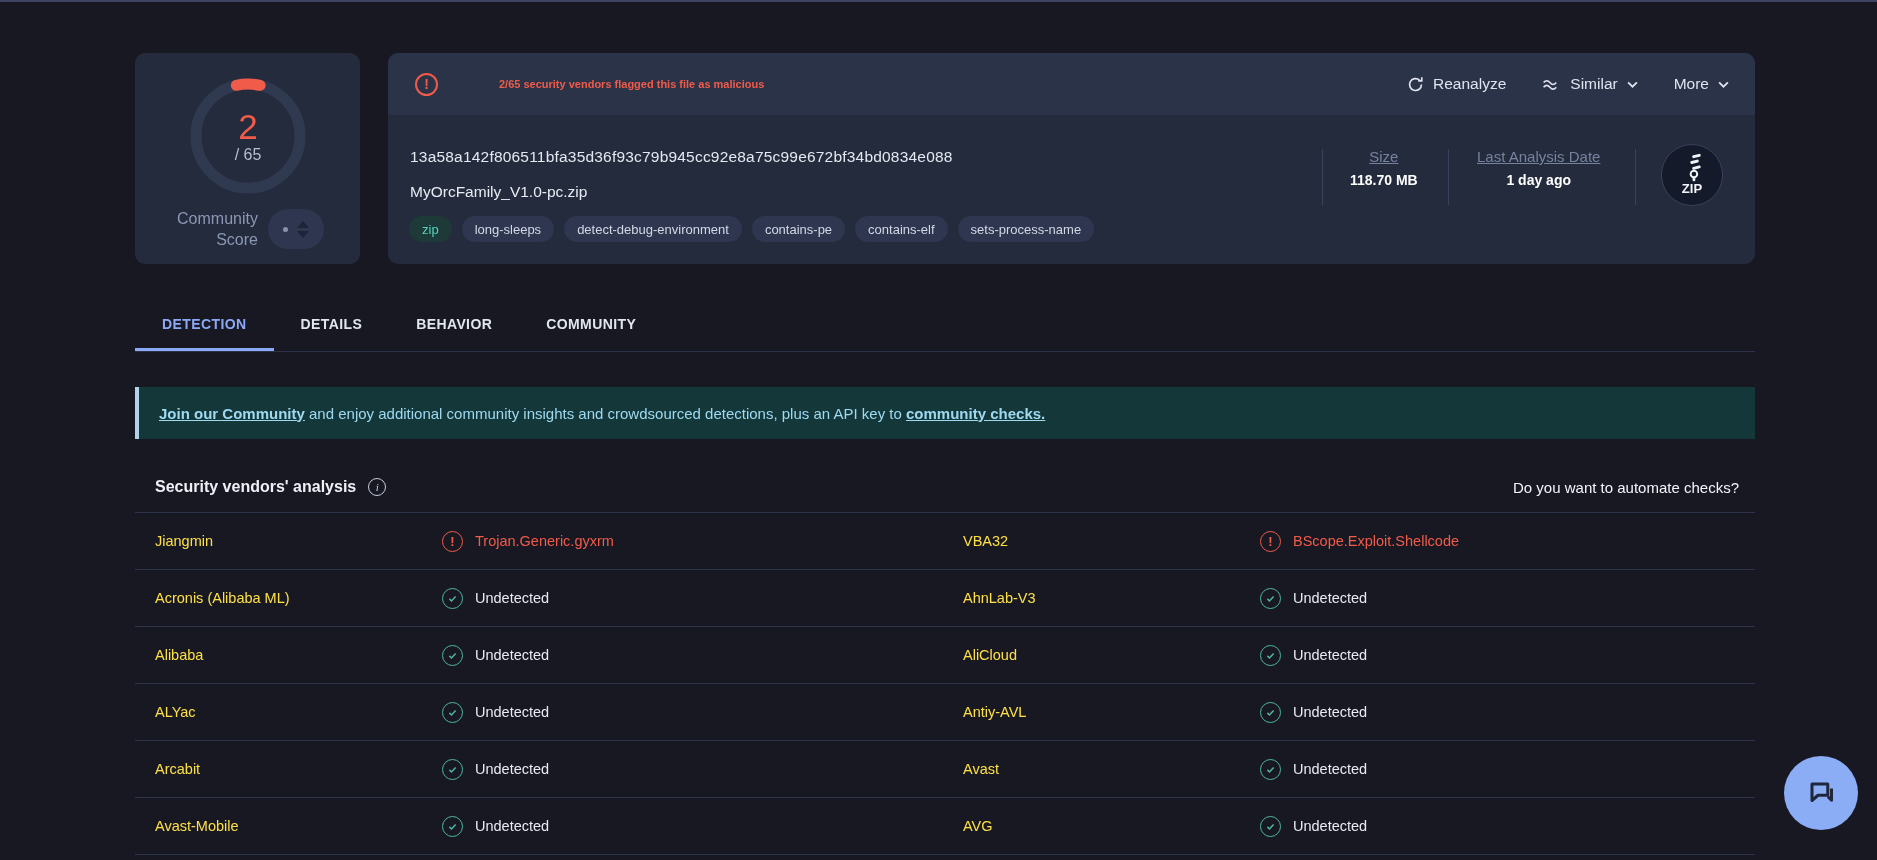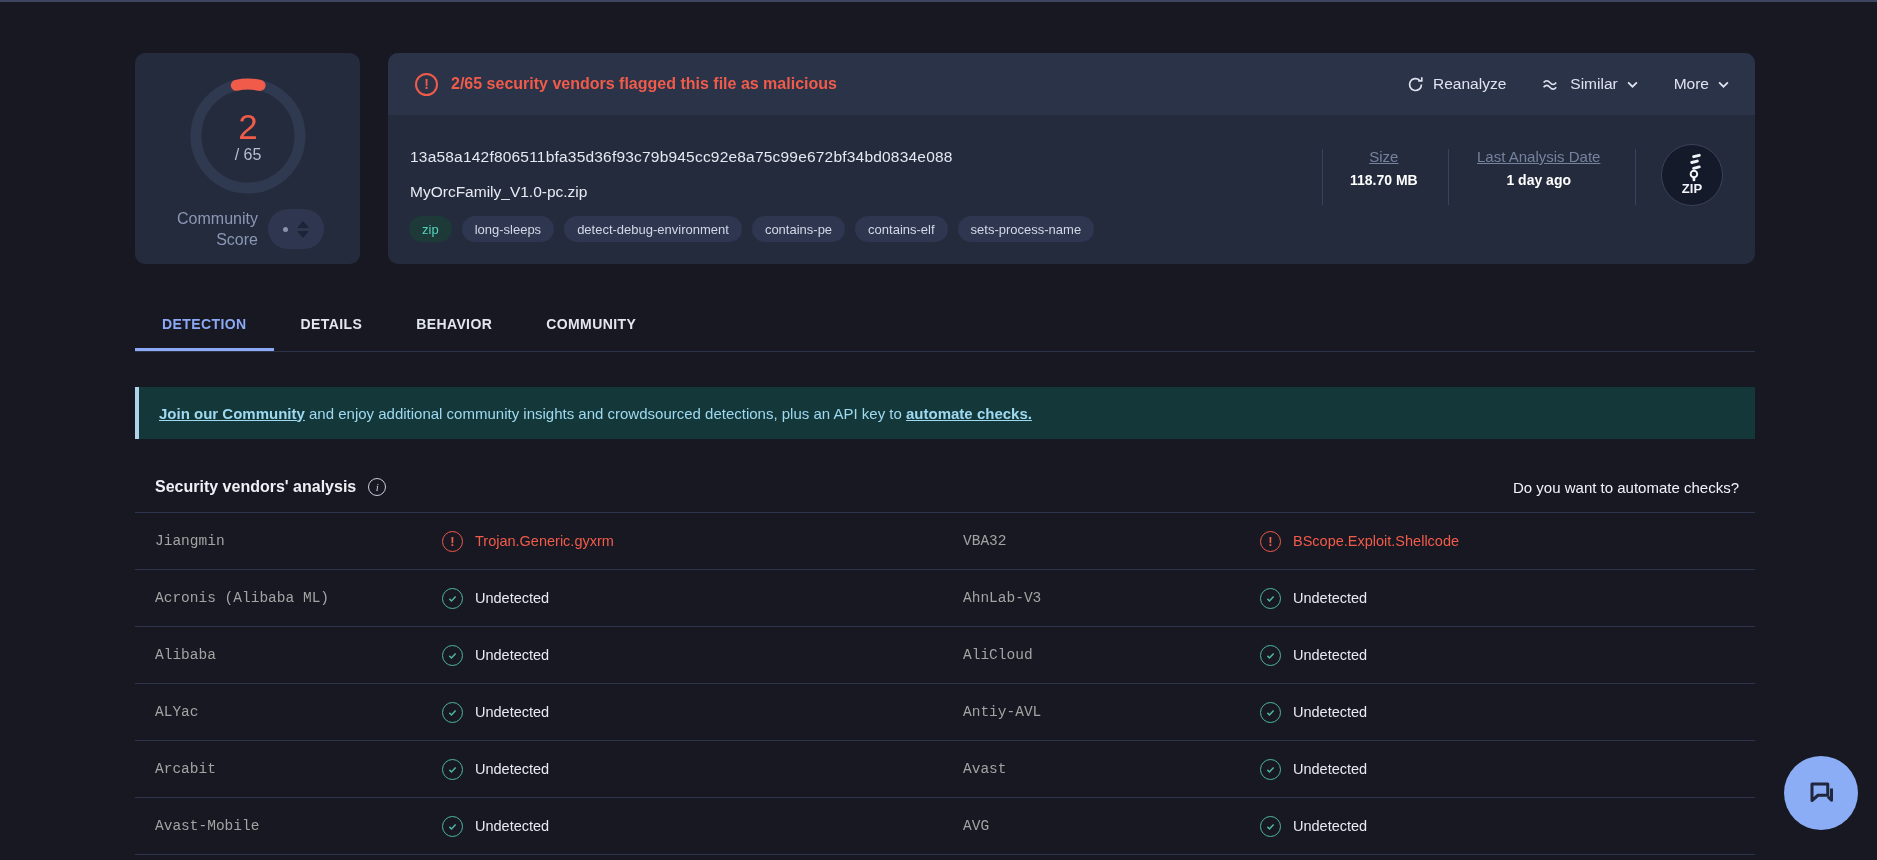--- a/index.html
+++ b/index.html
@@ -43,21 +43,21 @@
 
   
   .header-card{position:absolute;left:388px;top:53px;width:1367px;height:211px;
     background:var(--card-bg);border-radius:10px;}
   .flag-strip{height:62px;background:var(--strip-bg);border-radius:10px 10px 0 0;
     display:flex;align-items:center;justify-content:space-between;padding:0 26px 0 27px;}
   .flag-left{display:flex;align-items:center;gap:13px;}
   .warn-circle{width:23px;height:23px;border:2px solid var(--red);border-radius:50%;
     display:inline-flex;align-items:center;justify-content:center;color:var(--red);
     font-size:14px;font-weight:bold;flex:none;}
-  .flag-text{color:var(--red);font-size:16px;font-weight:bold;}
+  .flag-text{color:var(--red);font-size:11px;font-weight:bold;margin-left:48px;}
   .strip-actions{display:flex;align-items:center;gap:36px;}
   .action-btn{display:flex;align-items:center;gap:9px;color:var(--txt-soft);font-size:15.5px;cursor:pointer;background:none;border:none;font-family:inherit;}
   .action-btn svg{display:block;}
 
   .hc-body{position:relative;height:149px;text-align:center;}
   .file-hash{position:absolute;left:22px;top:33px;font-size:15.5px;color:#e4e8f1;letter-spacing:.2px;}
   .file-name{position:absolute;left:22px;top:68px;font-size:15.5px;color:#e8ebf3;}
   .tag-row{position:absolute;left:21px;top:101px;display:flex;gap:10px;}
   .tag{height:26px;display:inline-flex;align-items:center;padding:0 13px;border-radius:13px;
     background:var(--pill-bg);color:#d3d8e6;font-size:13px;cursor:pointer;}
@@ -90,21 +90,21 @@
   .section-title{font-size:16px;font-weight:bold;color:#eef0f6;}
   .info-circle{width:18px;height:18px;border:1.5px solid #c6cddd;border-radius:50%;
     display:inline-flex;align-items:center;justify-content:center;color:#c6cddd;
     font-size:11px;font-style:italic;font-family:"Liberation Serif",serif;cursor:pointer;}
   .automate-q{font-size:15px;color:#f2f4fa;}
 
   
   .vtable{position:absolute;left:135px;top:512px;width:1620px;border-top:1px solid var(--row-line);}
   .trow{display:grid;grid-template-columns:287px 521px 297px 1fr;align-items:center;
     height:57px;padding-left:20px;border-bottom:1px solid var(--row-line);}
-  .vname{font-size:14.5px;color:#a3a3a3;font-family:Liberation Mono, monospace;}
+  .vname{font-size:14.5px;color:#fde047;}
   .result{display:flex;align-items:center;gap:12px;font-size:14.5px;color:#e8ebf3;}
   .result .icon{display:none;width:21px;height:21px;border-radius:50%;flex:none;
     align-items:center;justify-content:center;}
   .warn-icon{border:1.6px solid var(--red);color:var(--red);font-size:13px;font-weight:bold;}
   .check-icon{border:1.6px solid var(--teal);}
   .result.malicious .warn-icon{display:inline-flex;}
   .result.malicious .rtext{color:var(--red);}
   .result.undetected .check-icon{display:inline-flex;}
 
   
@@ -213,21 +213,21 @@
 </div>
 
 <div class="tabbar">
   <div class="tab active">DETECTION</div>
   <div class="tab">DETAILS</div>
   <div class="tab">BEHAVIOR</div>
   <div class="tab">COMMUNITY</div>
 </div>
 
 <div class="join-banner">
-  <span><a>Join our Community</a><span> and enjoy additional community insights and crowdsourced detections, plus an API key to </span><a>automate checks.</a></span>
+  <span><a>Join our Community</a><span> and enjoy additional community insights and crowdsourced detections, plus an API key to </span><a>community checks.</a></span>
 </div>
 
 <div class="section-row">
   <div class="section-left">
     <span class="section-title">Security vendors' analysis</span>
     <span class="info-circle">i</span>
   </div>
   <span class="automate-q">Do you want to automate checks?</span>
 </div>
 

